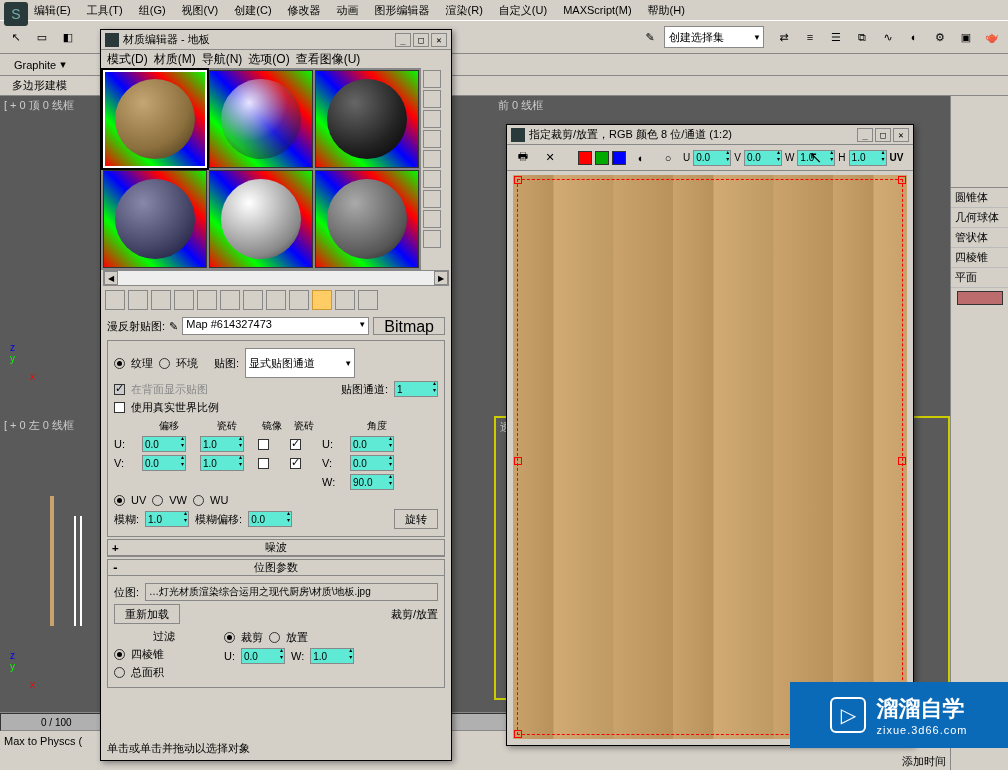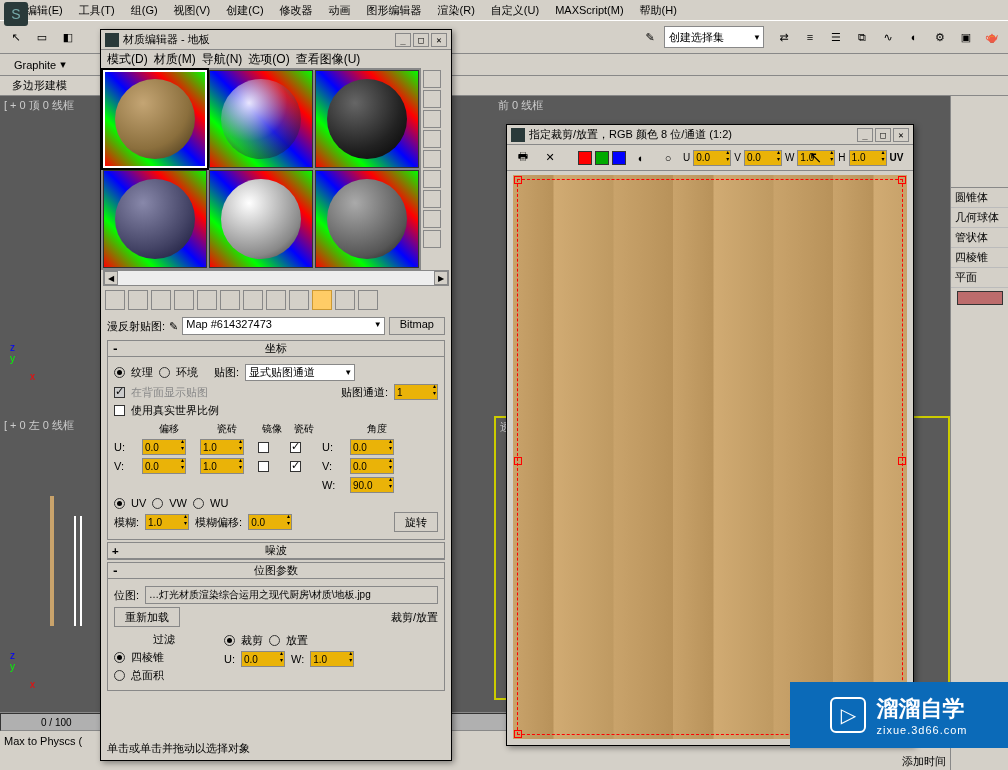--- a/index.html
+++ b/index.html
@@ -1,19 +1,19 @@
 <!DOCTYPE html>
 <html><head>
 <meta charset="utf-8">
 <style>
 * { margin: 0; padding: 0; box-sizing: border-box; font-family: "Microsoft YaHei", SimSun, sans-serif; font-size: 11px; }
 body { background: #888; width: 1008px; height: 770px; position: relative; overflow: hidden; }
 
 
-.main-menu { background: #d4d0c8; height: 20px; display: flex; align-items: center; padding-left: 18px; }
+.main-menu { background: #d4d0c8; height: 20px; display: flex; align-items: center; padding-left: 26px; }
 .app-icon { position: absolute; left: 4px; top: 2px; width: 24px; height: 24px; background: #2a3a3a; border-radius: 3px; display: flex; align-items: center; justify-content: center; color: #7aa; font-size: 14px; }
 .main-menu span { padding: 0 8px; cursor: pointer; }
 
 
 .toolbar-row { background: #d4d0c8; height: 34px; border-top: 1px solid #fff; border-bottom: 1px solid #888; display: flex; align-items: center; padding: 0 4px; gap: 2px; }
 .tool-btn { width: 24px; height: 24px; background: #d4d0c8; border: 1px solid #d4d0c8; display: inline-flex; align-items: center; justify-content: center; }
 .tool-sep { width: 4px; }
 .tool-dropdown { height: 22px; background: #fff; border: 1px solid #888; padding: 0 16px 0 4px; display: inline-flex; align-items: center; min-width: 100px; position: relative; }
 .tool-dropdown::after { content: "▼"; position: absolute; right: 2px; font-size: 8px; }
 
@@ -70,38 +70,38 @@
 .hscroll-track { flex: 1; background: #eee; height: 14px; }
 
 .mat-tools-row { display: flex; gap: 3px; padding: 4px; flex-wrap: wrap; }
 .mt-btn { width: 20px; height: 20px; background: #d4d0c8; border: 1px solid #888; }
 .mt-btn.active { background: #ffcc66; border: 1px solid #cc9933; }
 
 .map-row { display: flex; align-items: center; padding: 3px 6px; gap: 4px; }
 .map-label { font-size: 11px; }
 .map-input { flex: 1; height: 18px; background: #fff; border: 1px solid #888; padding: 0 16px 0 3px; position: relative; font-size: 11px; }
 .map-input::after { content: "▼"; position: absolute; right: 2px; top: 2px; font-size: 8px; }
-.map-btn { height: 18px; padding: 0 10px; background: #d4d0c8; border: 1px solid #888; font-size: 11px; }
+.map-btn { height: 18px; padding: 0 10px; background: #d4d0c8; border: 1px solid #888; font-size: 16px; }
 
 
 .rollout { margin: 2px 6px; border: 1px solid #888; }
 .rollout-hdr { height: 16px; background: #d4d0c8; border-bottom: 1px solid #888; display: flex; align-items: center; justify-content: center; font-size: 11px; position: relative; }
 .rollout-hdr::before { content: "-"; position: absolute; left: 4px; font-family: monospace; font-weight: bold; }
 .rollout-hdr.collapsed::before { content: "+"; }
 .rollout-body { padding: 4px 6px; background: #d4d0c8; }
 
 .form-row { display: flex; align-items: center; gap: 6px; margin: 3px 0; font-size: 11px; }
 .radio { width: 11px; height: 11px; border: 1px solid #333; border-radius: 50%; display: inline-block; position: relative; }
 .radio.checked::after { content: ""; position: absolute; left: 2px; top: 2px; width: 5px; height: 5px; background: #000; border-radius: 50%; }
 .checkbox { width: 11px; height: 11px; border: 1px solid #333; display: inline-block; position: relative; background: #fff; }
 .checkbox.checked::after { content: "✓"; position: absolute; left: 0; top: -3px; font-size: 11px; }
 .checkbox.disabled { background: #ccc; }
-.spinner { width: 44px; height: 16px; background: #eab308; border: 1px solid #888; font-size: 10px; padding: 0 12px 0 2px; position: relative; display: inline-flex; align-items: center; }
+.spinner { width: 44px; height: 16px; background: #5eead4; border: 1px solid #888; font-size: 10px; padding: 0 12px 0 2px; position: relative; display: inline-flex; align-items: center; }
 .spinner::after { content: "▴\A▾"; white-space: pre; position: absolute; right: 1px; top: -2px; font-size: 6px; line-height: 7px; }
-.sel-dd { height: 17px; background: #fff; border: 1px solid #888; padding: 0 14px 0 3px; font-size: 11px; position: relative; display: inline-flex; align-items: center; min-width: 110px; }
+.sel-dd { height: 30px; background: #fff; border: 1px solid #888; padding: 0 14px 0 3px; font-size: 11px; position: relative; display: inline-flex; align-items: center; min-width: 110px; }
 .sel-dd::after { content: "▼"; position: absolute; right: 2px; font-size: 8px; }
 
 .coord-grid { display: grid; grid-template-columns: 24px 54px 54px 28px 28px 24px 54px; gap: 3px 4px; align-items: center; font-size: 11px; margin: 4px 0; }
 .coord-hdr { text-align: center; font-size: 10px; }
 
 .btn { height: 20px; padding: 0 10px; background: #d4d0c8; border: 1px solid #888; font-size: 11px; display: inline-flex; align-items: center; }
 
 
 .crop-win { position: absolute; left: 506px; top: 124px; width: 408px; height: 622px; background: #d4d0c8; border: 1px solid #000; box-shadow: 2px 2px 6px rgba(0,0,0,0.4); }
 .crop-title { height: 20px; background: #d4d0c8; display: flex; align-items: center; padding: 0 4px; border-bottom: 1px solid #888; }
@@ -302,21 +302,20 @@
   </div>
 
   <div class="map-row">
     <span class="map-label">漫反射贴图:</span>
     <span>✎</span>
     <div class="map-input">Map #614327473</div>
     <div class="map-btn">Bitmap</div>
   </div>
 
   <div class="rollout">
-    <div class="rollout-hdr">坐标</div>
     <div class="rollout-body">
       <div class="form-row">
         <span class="radio checked"></span>
           <span>纹理</span>
         <span class="radio"></span>
           <span>环境</span>
         <span style="margin-left:10px">贴图:</span>
         <div class="sel-dd">显式贴图通道</div>
       </div>
       <div class="form-row">

